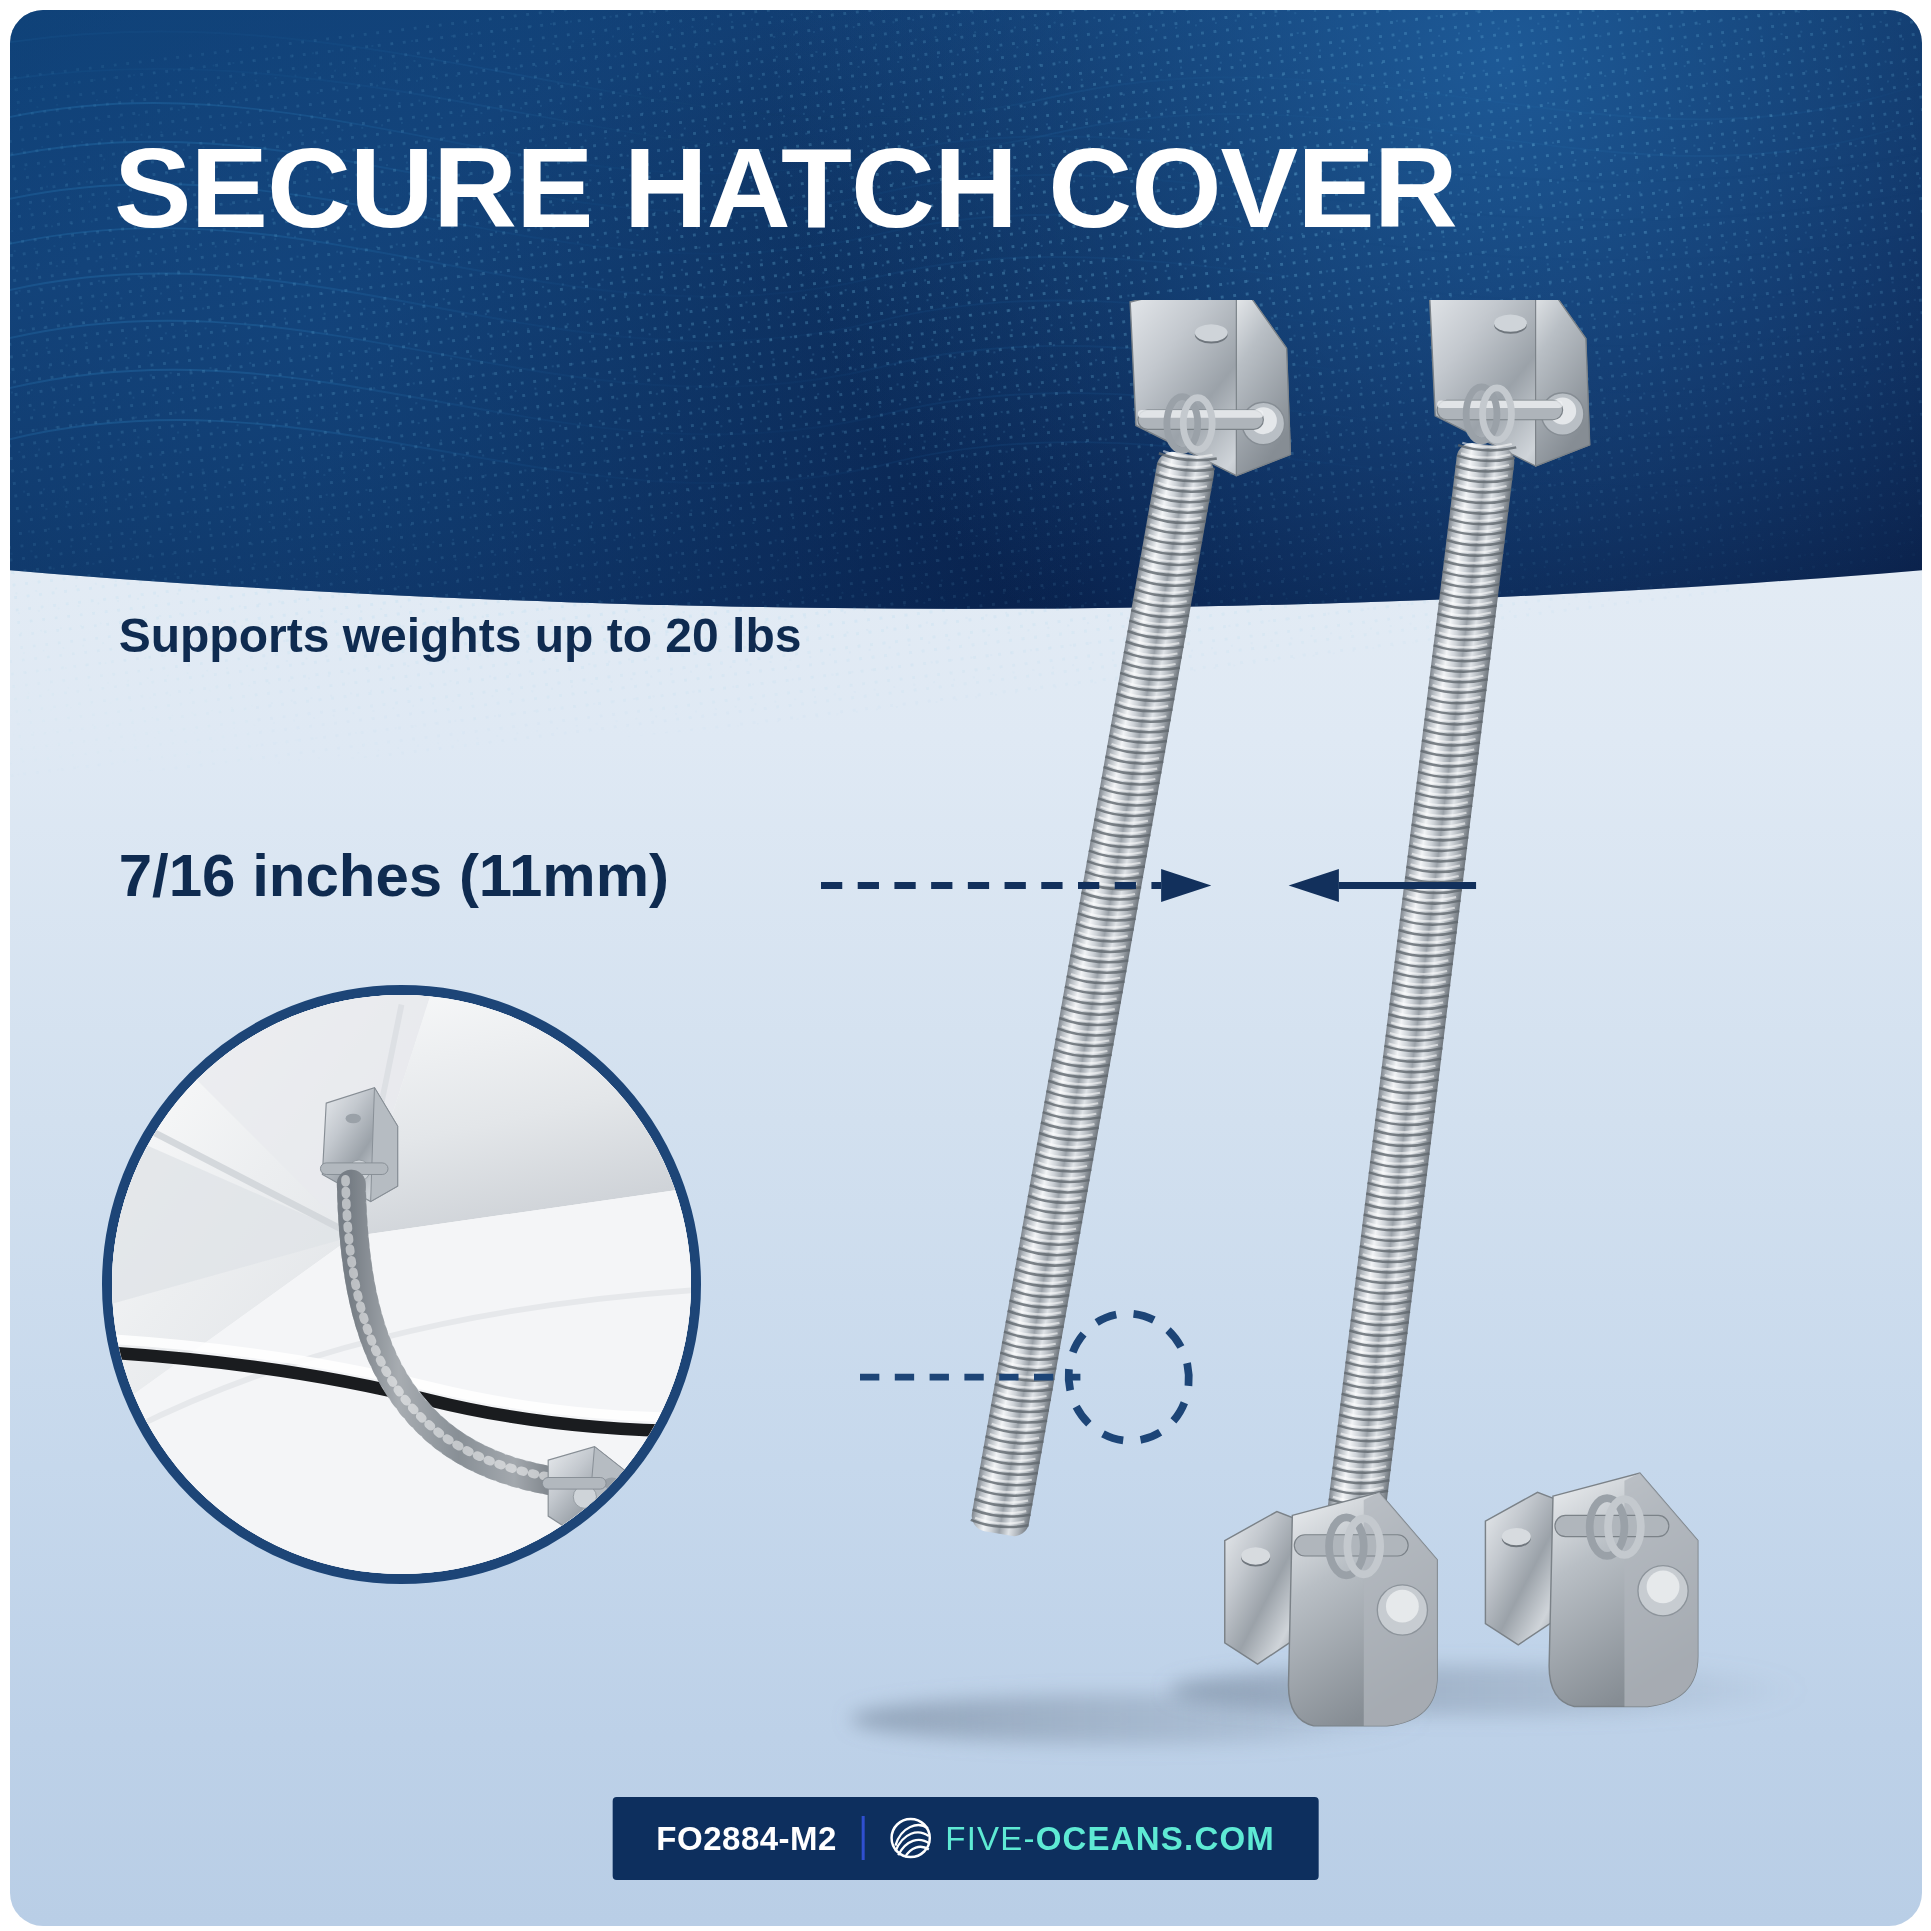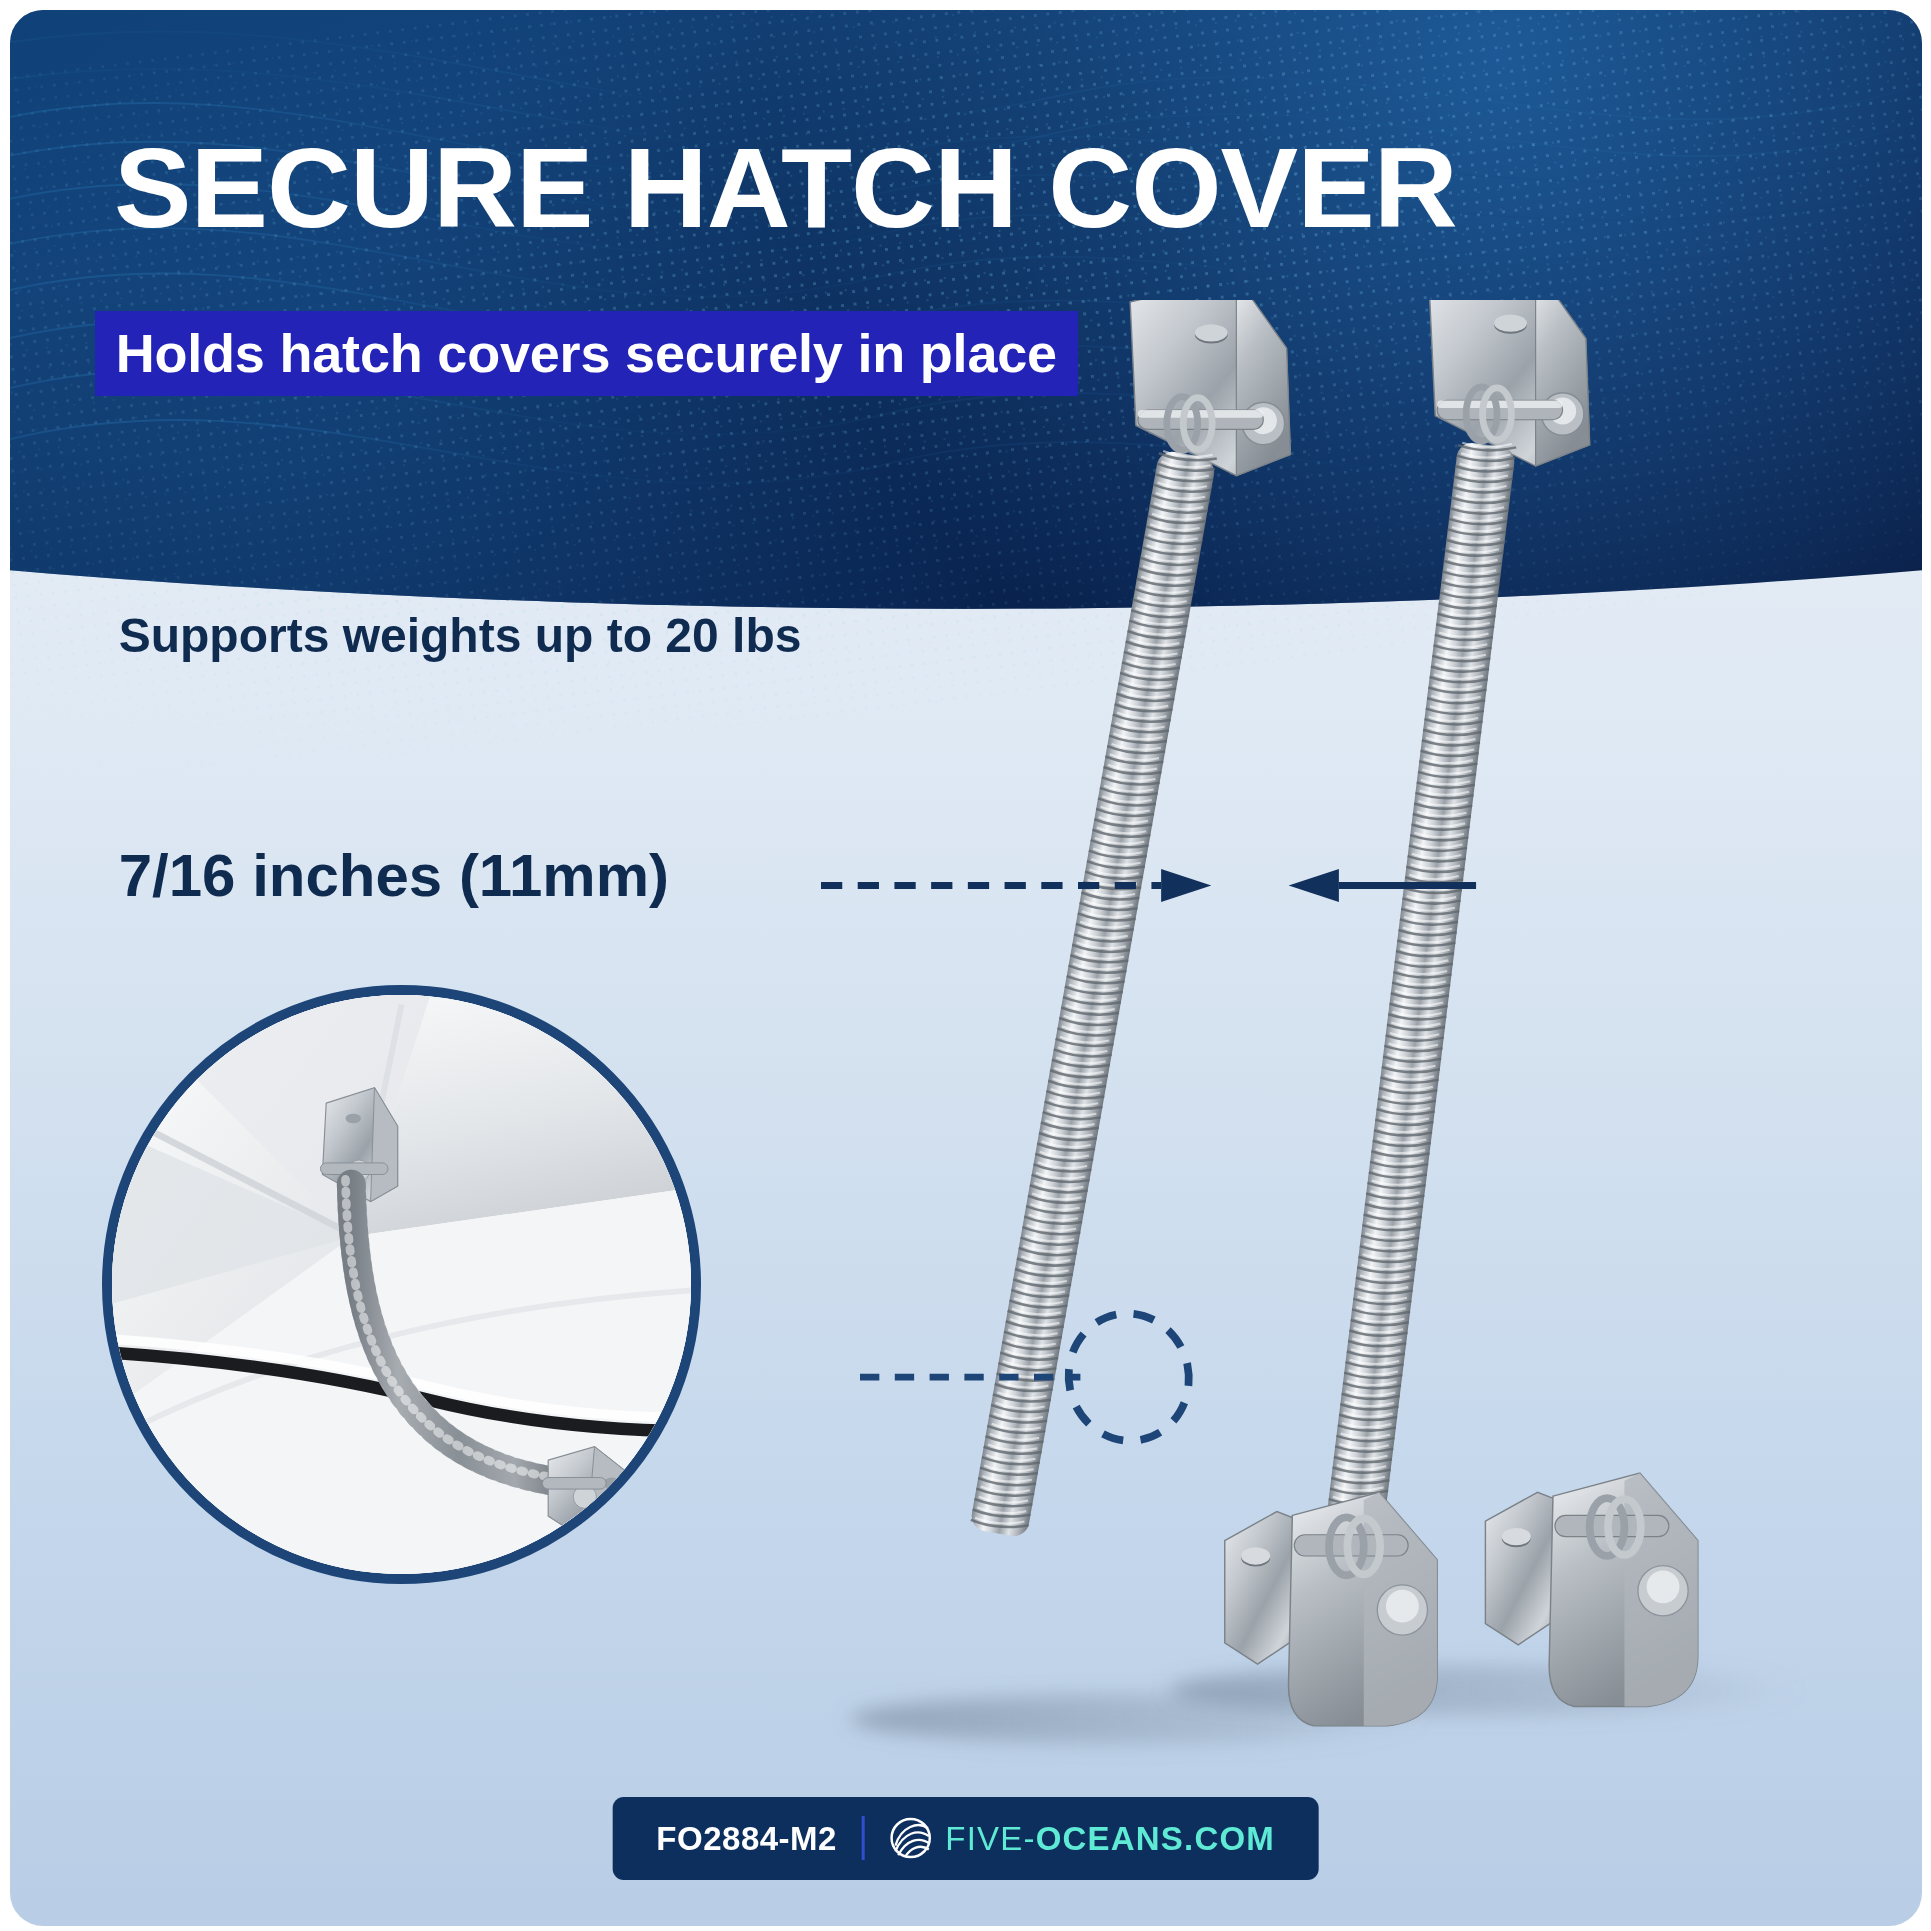--- a/index.html
+++ b/index.html
@@ -167,21 +167,21 @@
 
   
   #footer {
     position: absolute;
     left: 50%;
     transform: translateX(-50%);
     bottom: 46px;
     height: 83px;
     padding: 0 44px;
     background: #0d2f5e;
-    border-radius: 11px;
+    border-radius: 4px;
     display: flex;
     align-items: center;
     gap: 25px;
   }
   #sku {
     color: #ffffff;
     font-size: 33px;
     font-weight: 700;
     letter-spacing: 0.5px;
     line-height: 1;
@@ -240,23 +240,20 @@
       <g fill="none" stroke="url(#wg2)" stroke-width="2">
         <path d="M-40,40 C 380,-40 700,180 1080,90 C 1420,10 1700,200 2020,60"></path>
         <path d="M-40,78 C 380,0 700,218 1080,128 C 1420,48 1700,238 2020,98"></path>
       </g>
     </svg>
 
     <div id="header-dots"></div>
 
     <div id="title">SECURE HATCH COVER</div>
 
-    <div id="subtitle-band">
-      <span id="subtitle">Holds hatch covers securely in place</span>
-    </div>
   </div>
 
   <div class="body-line" id="claim-weight">Supports weights up to 20 lbs</div>
   <div class="body-line" id="spec-line2">7/16 inches (11mm)</div>
 
   <svg id="product" viewBox="0 0 1140 1560">
     <defs>
 
       <linearGradient id="steel" x1="0" y1="0" x2="1" y2="0">
         <stop offset="0%" stop-color="#7e858d"></stop>

